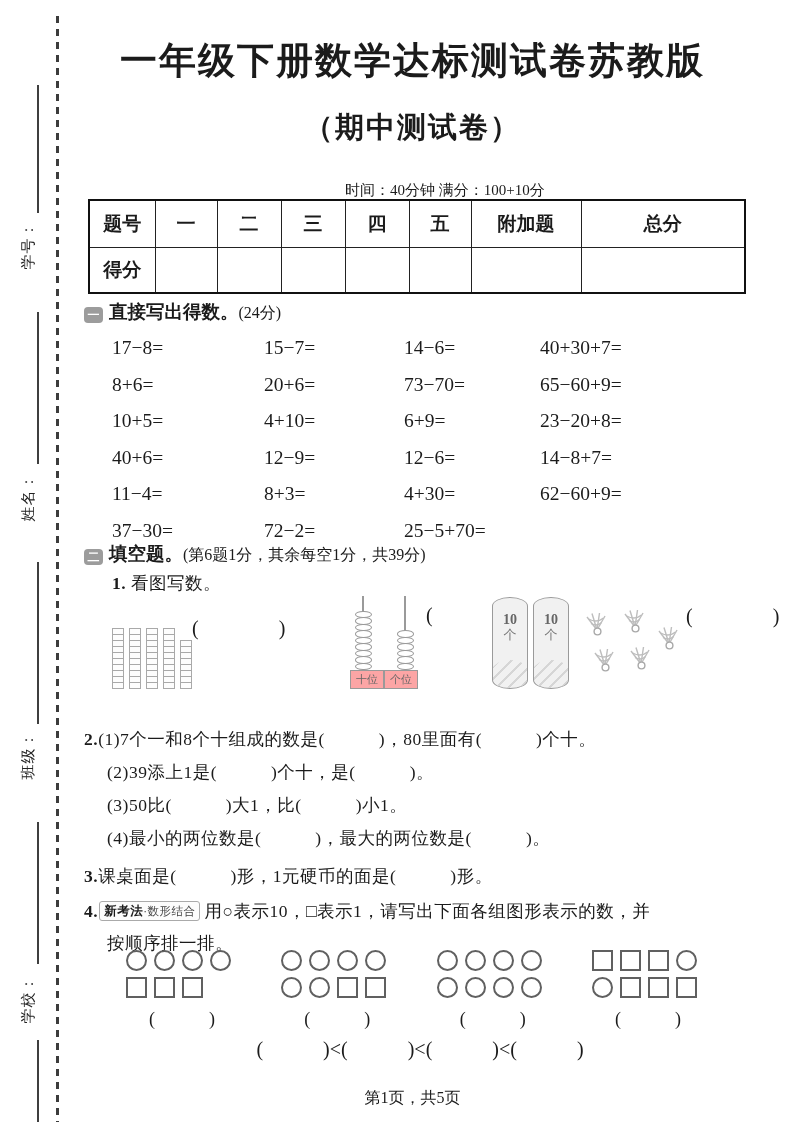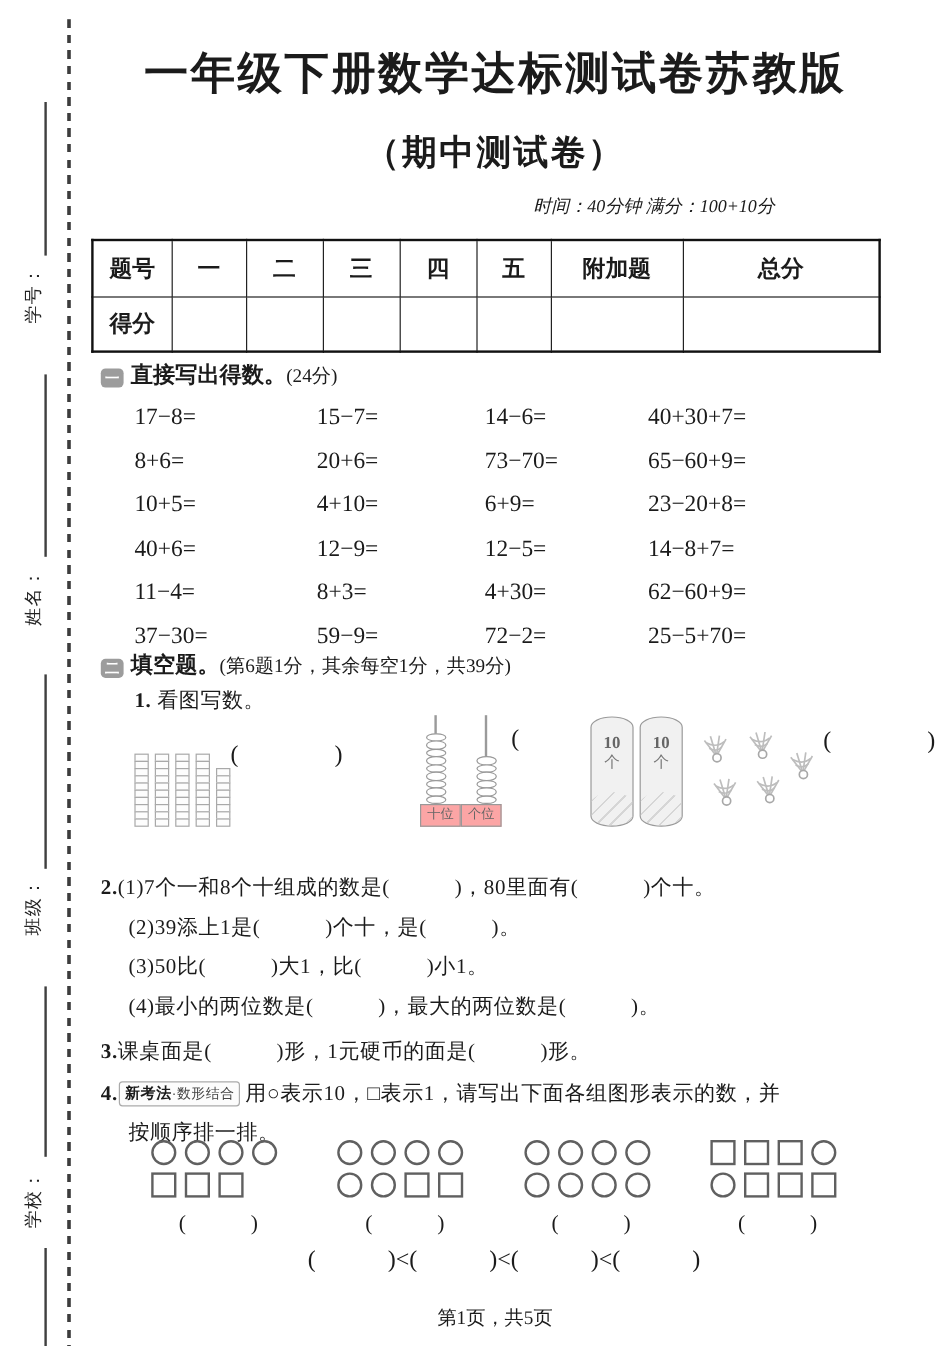--- a/index.html
+++ b/index.html
@@ -11,24 +11,24 @@
              background:repeating-linear-gradient(to bottom,#3c3c3c 0 7px,transparent 7px 13px);}
   .write-line{position:absolute;left:37px;width:2px;background:#3f3f3f;}
   .side-label{position:absolute;left:4px;width:48px;height:74px;display:flex;align-items:center;justify-content:center;}
   .side-label span{transform:rotate(-90deg);white-space:nowrap;font-size:15px;color:#222;letter-spacing:1px;}
 
   
   .title{position:absolute;top:36px;left:60px;width:705px;text-align:center;
          font-size:37px;font-weight:bold;letter-spacing:2px;}
   .subtitle{position:absolute;top:108px;left:60px;width:705px;text-align:center;
             font-size:29px;font-weight:bold;letter-spacing:2px;font-family:Liberation Serif, serif;}
-  .meta{position:absolute;top:163px;left:345px;width:400px;text-align:center;font-size:15px;font-style:italic;}
-
-  
-  table.score{position:absolute;top:199px;left:76px;border-collapse:collapse;table-layout:fixed;
+  .meta{position:absolute;top:181px;left:345px;width:400px;text-align:left;font-size:15px;}
+
+  
+  table.score{position:absolute;top:199px;left:88px;border-collapse:collapse;table-layout:fixed;
               border:2.5px solid #111;}
   table.score td{border:1.5px solid #222;text-align:center;vertical-align:middle;
                  font-family:"Liberation Sans","DejaVu Sans",sans-serif;font-weight:bold;font-size:19px;}
   table.score tr.hd td{height:44px;}
   table.score tr.sc td{height:42px;}
 
   
   .sec{position:absolute;left:84px;font-family:"Liberation Sans","DejaVu Sans",sans-serif;
        font-weight:bold;font-size:18.5px;}
   .sec .pts{font-family:"Liberation Serif","DejaVu Serif",serif;font-weight:normal;font-size:16px;}
@@ -186,28 +186,27 @@
     <div>8+6=</div>
       <div>20+6=</div>
       <div>73−70=</div>
       <div>65−60+9=</div>
     <div>10+5=</div>
       <div>4+10=</div>
       <div>6+9=</div>
       <div>23−20+8=</div>
     <div>40+6=</div>
       <div>12−9=</div>
-      <div>12−5=</div>
+      <div>12−6=</div>
       <div>14−8+7=</div>
     <div>11−4=</div>
       <div>8+3=</div>
       <div>4+30=</div>
       <div>62−60+9=</div>
     <div>37−30=</div>
-      <div>59−9=</div>
       <div>72−2=</div>
       <div>25−5+70=</div>
   </div>
 
   <div class="sec" style="top:541px">
     <span class="sec-icon">二</span><span>填空题。</span><span class="pts">(第6题1分，其余每空1分，共39分)</span>
   </div>
 
   <div class="q" style="top:571px;left:112px">
     <span class="qno">1.</span>

